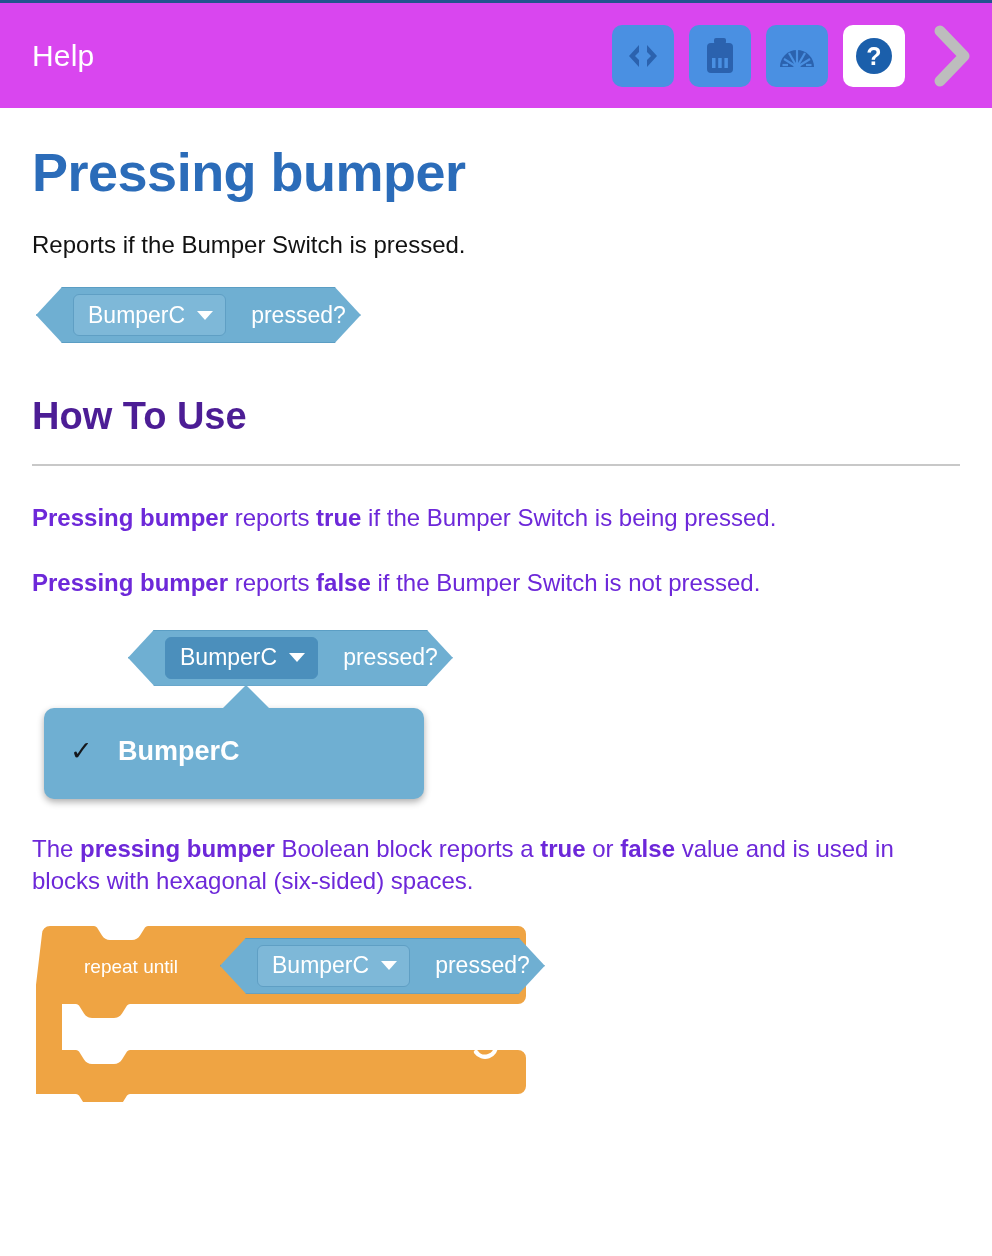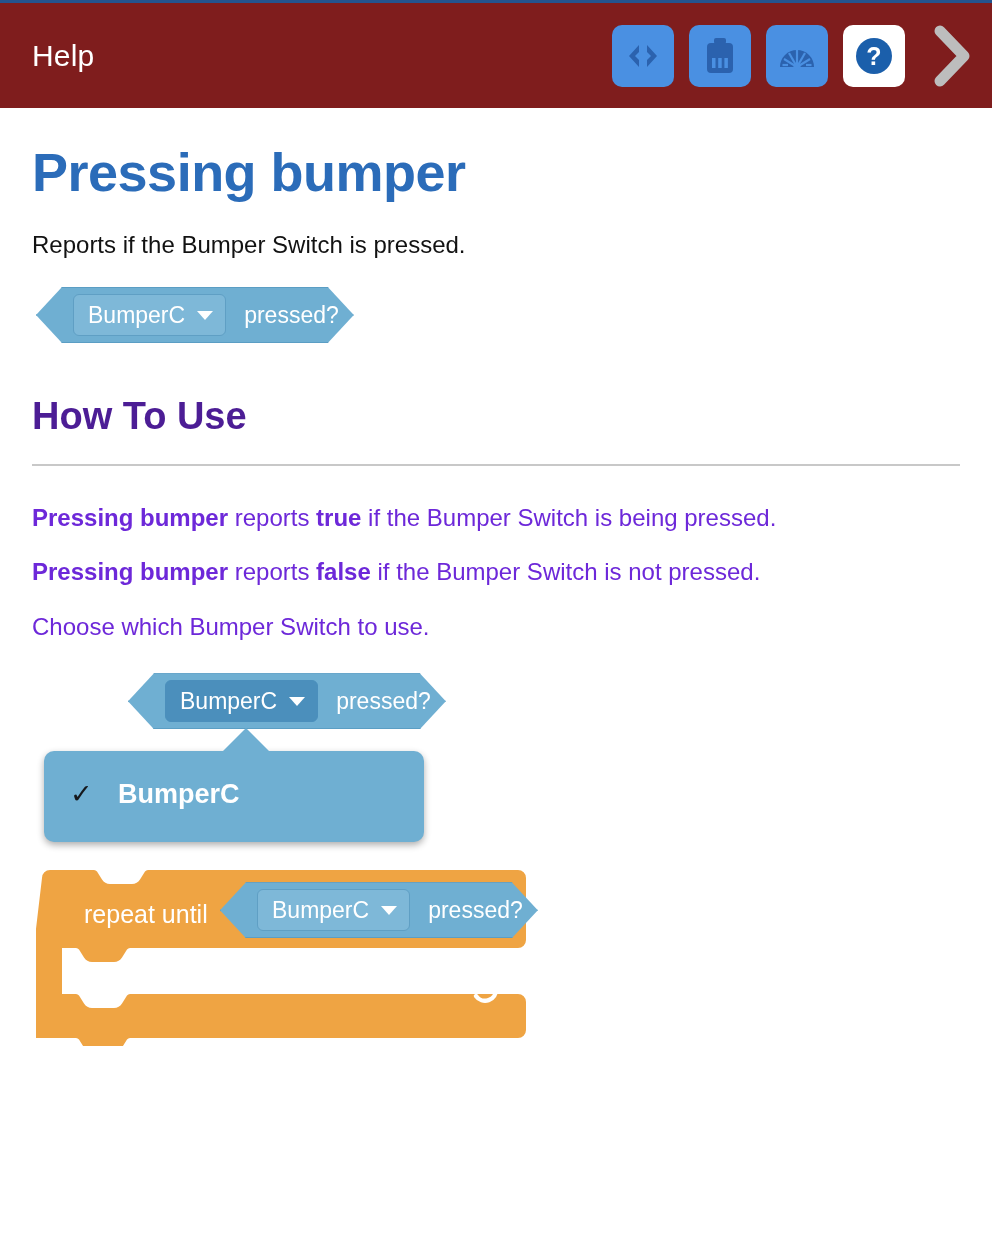--- a/index.html
+++ b/index.html
@@ -14,21 +14,21 @@
     overflow: hidden;
     position: relative;
   }
 
   
   .header {
     position: absolute;
     top: 0; left: 0;
     width: 992px;
     height: 108px;
-    background: #7f1d1d;
+    background: #d946ef;
     border-top: 3px solid #23548f;
     box-sizing: border-box;
     display: flex;
     align-items: center;
   }
   .header-title {
     color: #ffffff;
     font-size: 30px;
     font-weight: 400;
     margin-left: 32px;
@@ -95,21 +95,21 @@
     background: #c8c8c8;
     margin: 26px 32px 0 32px;
   }
   p.body-text {
     font-size: 24px;
     color: #6d28d9;
     margin: 36px 32px 0 32px;
     line-height: 1.35;
   }
   p.body-text b { font-weight: bold; }
-  p.body-text.tight { margin-top: 22px; }
+  p.body-text.tight { margin-top: 33px; }
 
   
   .block-wrap { position: relative; }
 
   
   .hex {
     position: relative;
     display: inline-flex;
     align-items: center;
     height: 56px;
@@ -132,21 +132,21 @@
     box-sizing: border-box;
     gap: 12px;
   }
   .hex .dd.dark {
     background: #4b8fbc;
     border-color: #4b8fbc;
   }
   .hex .lbl {
     color: #ffffff;
     font-size: 23px;
-    margin-left: 18px;
+    margin-left: 25px;
     white-space: nowrap;
   }
   .caret {
     width: 0; height: 0;
     border-left: 8px solid transparent;
     border-right: 8px solid transparent;
     border-top: 9px solid #ffffff;
     display: inline-block;
   }
 
@@ -193,21 +193,21 @@
   .cblock .hexslot {
     position: absolute;
     left: 184px;
     top: 12px;
   }
   .cblock .toplabel {
     position: absolute;
     left: 48px;
     top: 30px;
     color: #ffffff;
-    font-size: 25px;
+    font-size: 19px;
   }
   .cblock .loop-arrow {
     position: absolute;
     right: 26px;
     top: 106px;
     color: #ffffff;
     font-size: 30px;
     line-height: 1;
   }
 </style>
@@ -287,41 +287,41 @@
   <div class="divider"></div>
 
   <p class="body-text">
     <b>Pressing bumper</b><span> reports </span><b>true</b><span> if the Bumper Switch is being pressed.</span>
   </p>
 
   <p class="body-text tight">
     <b>Pressing bumper</b><span> reports </span><b>false</b><span> if the Bumper Switch is not pressed.</span>
   </p>
 
-  <p class="body-text tight">
-    <span>Choose which Bumper Switch to use.</span>
-  </p>
 
   <div class="block-wrap" style="margin: 30px 0 0 128px;">
     <div class="hex">
       <span class="dd dark">
         <span>BumperC</span>
         <span class="caret"></span>
       </span>
       <span class="lbl">pressed?</span>
     </div>
   </div>
 
   <div class="dd-menu" style="margin: 22px 0 0 44px;">
     <div class="dd-item">
       <span class="dd-check">✓</span>
       <span class="dd-item-label">BumperC</span>
     </div>
   </div>
 
+  <p class="body-text" style="margin-top: 34px;">
+    <span>The </span><b>pressing bumper</b><span> Boolean block reports a </span><b>true</b><span> or </span><b>false</b><span> value and is used in blocks with hexagonal (six-sided) spaces.</span>
+  </p>
 
   <div class="cblock" style="margin: 28px 0 0 36px;">
     <svg width="490" height="176" viewBox="0 0 490 176" style="position:absolute; left:0; top:0;">
       <path d="M6 8
                a8 8 0 0 1 8-8
                h44
                a4 4 0 0 1 3 1.5
                l5 8 a10 10 0 0 0 8 4.5 h22 a10 10 0 0 0 8 -4.5 l5 -8 a4 4 0 0 1 3 -1.5
                h370 a8 8 0 0 1 8 8
                v62 a8 8 0 0 1 -8 8

